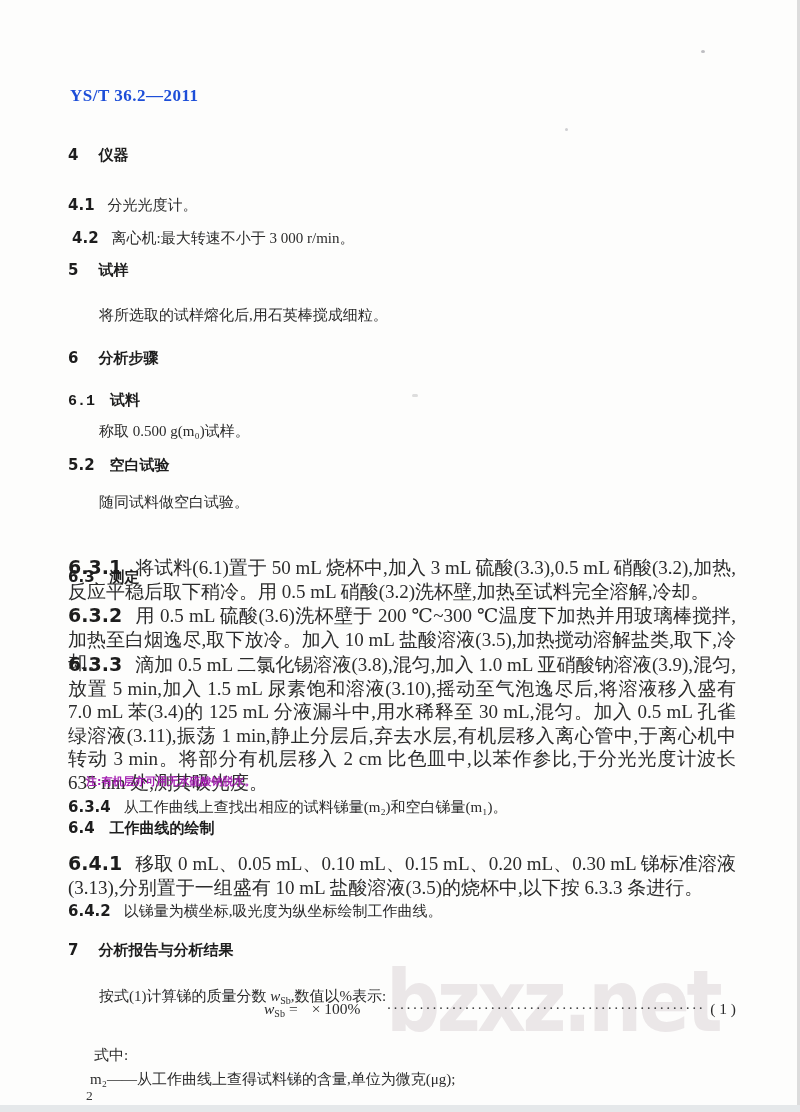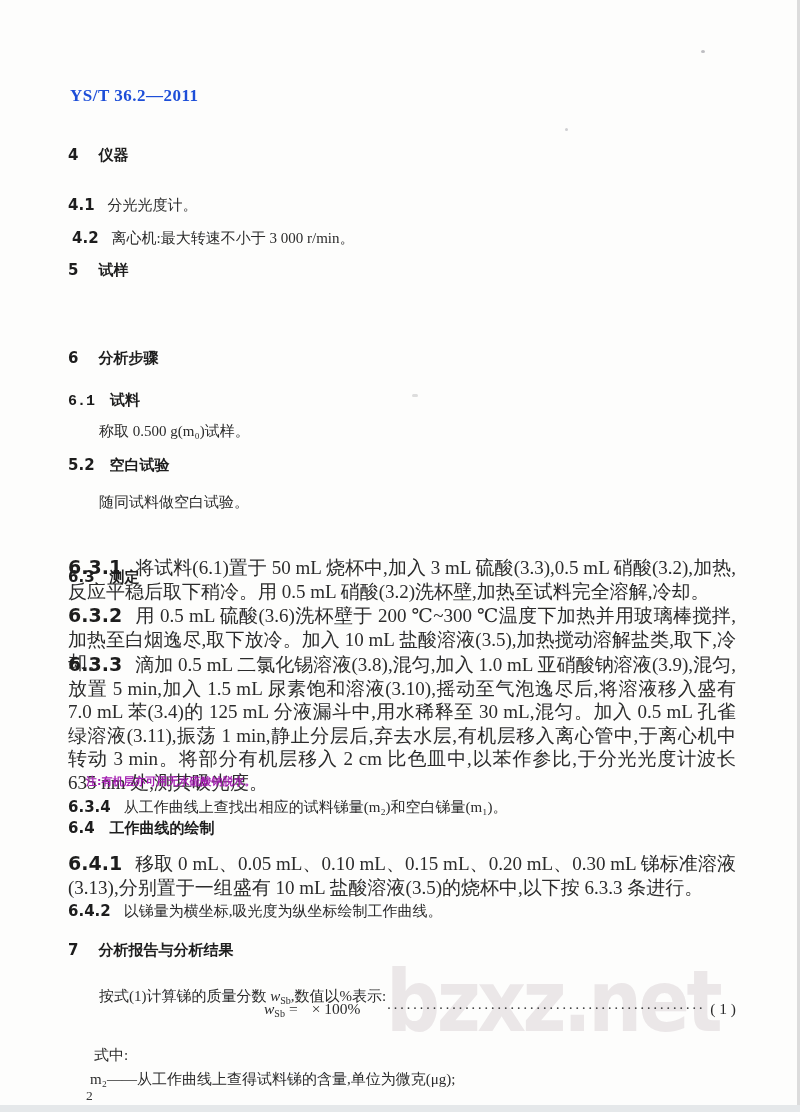--- a/index.html
+++ b/index.html
@@ -68,20 +68,21 @@
     <div class="abs clause-line" style="left:68px;top:194px;">
       <span class="clause-num">4.1</span><span>分光光度计。</span>
     </div>
     <div class="abs clause-line" style="left:72px;top:219px;margin-top:8px;">
       <span class="clause-num">4.2</span><span>离心机:最大转速不小于 3 000 r/min。</span>
     </div>
 
     <div class="abs heading" style="left:68px;top:261px;">
       <span class="h-num">5</span><span>试样</span>
     </div>
+    <div class="abs clause-line single" style="left:99px;top:304px;">将所选取的试样熔化后,用石英棒搅成细粒。</div>
 
     <div class="abs heading" style="left:68px;top:349px;">
       <span class="h-num">6</span><span>分析步骤</span>
     </div>
 
     <div class="abs heading" style="left:68px;top:391px;">
       <span class="h-num" style="margin-right:15px;font-family:Liberation Mono, monospace;">6.1</span><span>试料</span>
     </div>
     <div class="abs clause-line single" style="left:99px;top:420px;">称取 0.500 g(m₀)试样。</div>
 

